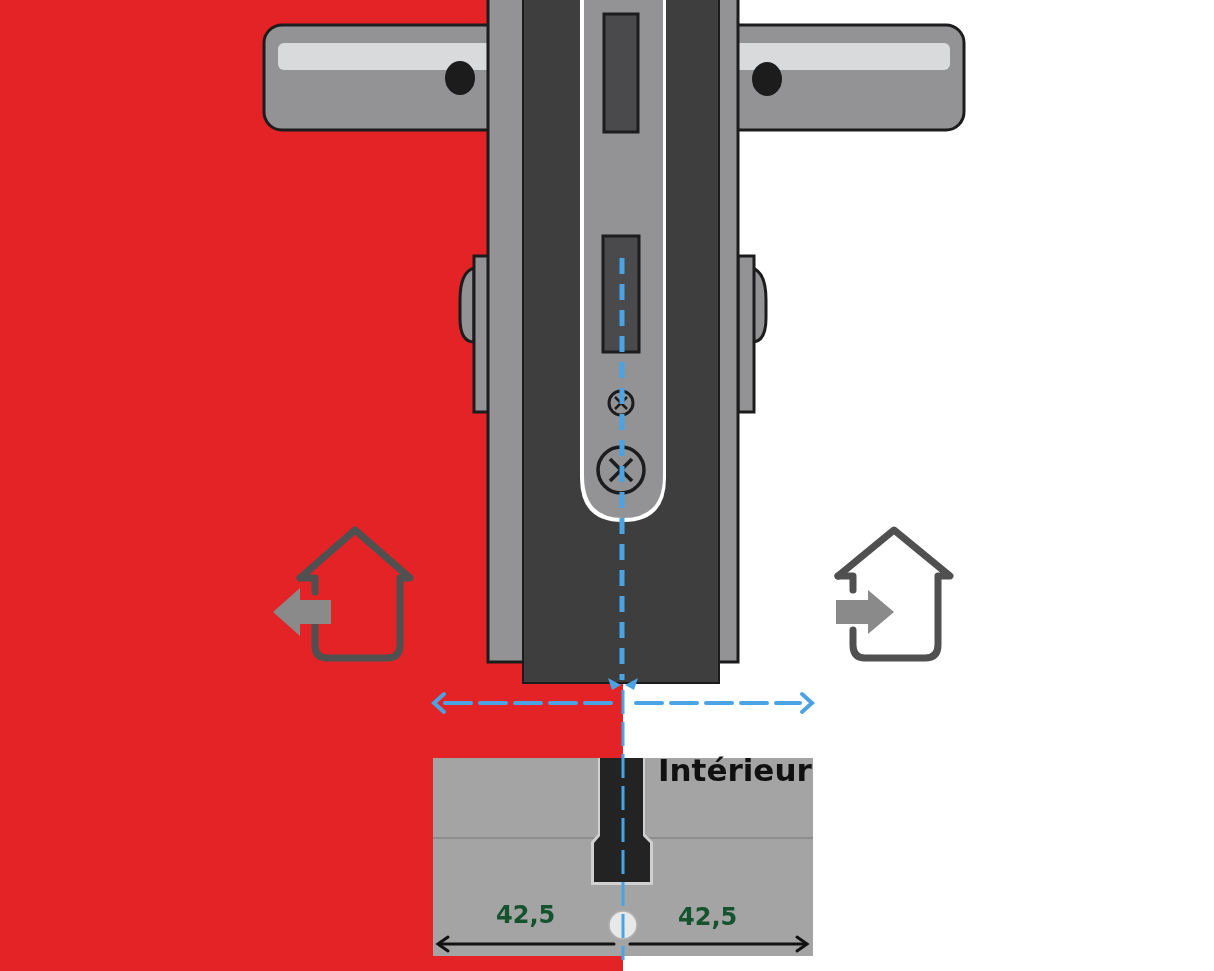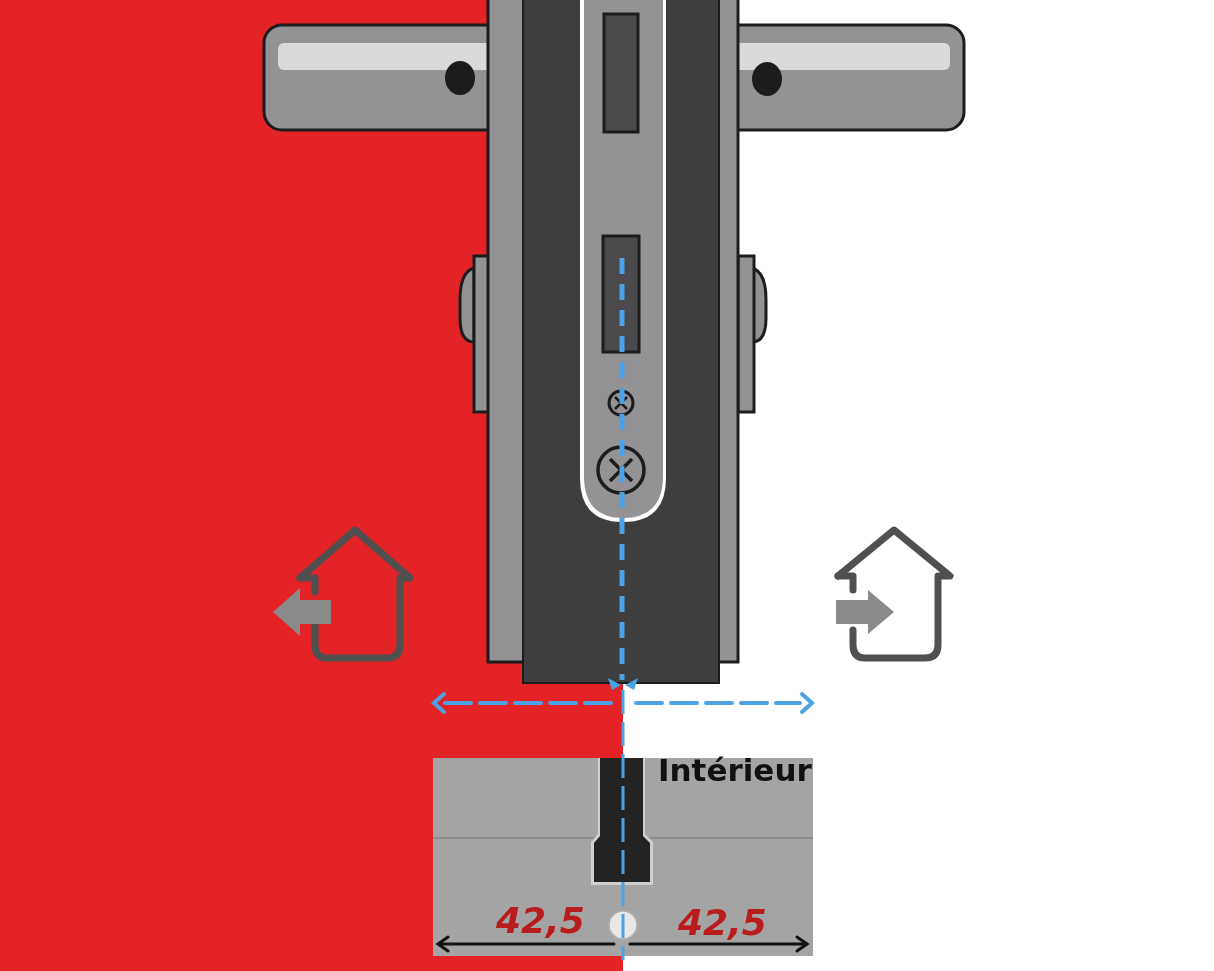--- a/index.html
+++ b/index.html
@@ -1,20 +1,20 @@
 <!DOCTYPE html>
 <html><head>
 <meta charset="utf-8">
 <style>
   html, body { margin: 0; padding: 0; }
   body { width: 1214px; height: 971px; overflow: hidden; background: #ffffff; position: relative; font-family: "DejaVu Sans", "Liberation Sans", sans-serif; }
   #stage { position: absolute; left: 0; top: 0; width: 1214px; height: 971px; }
   svg { position: absolute; left: 0; top: 0; }
   .label { position: absolute; font-weight: bold; color: #111111; font-size: 31px; line-height: 1; white-space: nowrap; }
-  .dim { position: absolute; font-weight: bold; color: #b91c1c; font-size: 36px; line-height: 1; white-space: nowrap; font-style: italic; }
+  .dim { position: absolute; font-weight: bold; color: #14532d; font-size: 24px; line-height: 1; white-space: nowrap; }
 </style>
 </head>
 <body>
 
 <div id="stage">
   <svg width="1214" height="971" viewBox="0 0 1214 971">
 
     <rect x="0" y="0" width="623" height="971" fill="#e32326"></rect>
     <rect x="623" y="0" width="591" height="971" fill="#ffffff"></rect>
 

